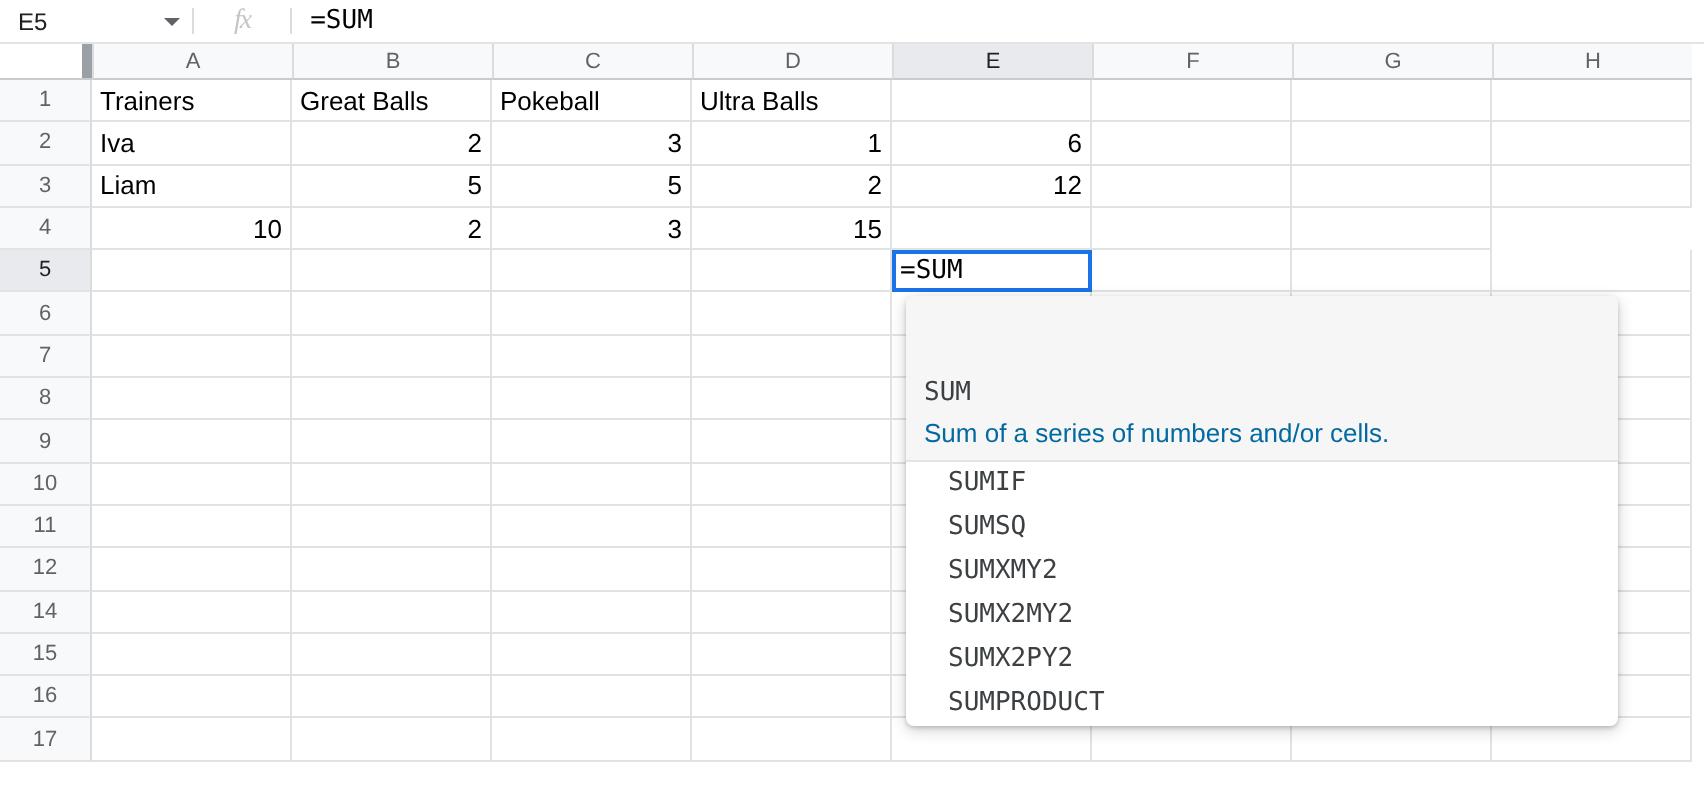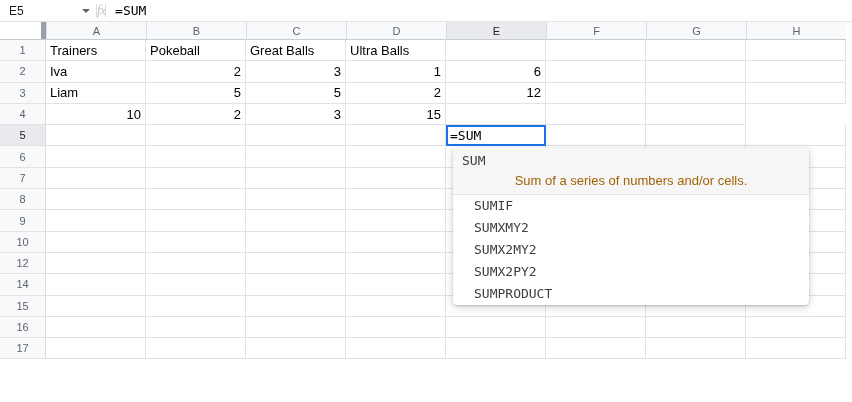--- a/index.html
+++ b/index.html
@@ -17,21 +17,21 @@
   .name-box {
     width:96px; height:100%; display:flex; align-items:center;
     justify-content:space-between; padding:0 6px 0 9px; box-sizing:border-box;
     font-size:12px; color:#202124; cursor:pointer;
   }
   .chev { width:0; height:0; border-left:4px solid transparent;
     border-right:4px solid transparent; border-top:4px solid #5f6368; }
   .vdiv { width:1px; height:13px; background:#dadce0; }
   .fx {
     font-family:"Liberation Serif", serif; font-style:italic;
-    color:#c3c6c9; font-size:14px; margin:0 0; letter-spacing:-1px;
+    color:#c3c6c9; font-size:14px; margin:0 20px; letter-spacing:-1px;
   }
   .formula-text {
     font-family:"DejaVu Sans Mono", monospace; font-size:13px;
     color:#000; margin-left:9px; white-space:pre;
   }
 
   
   .sheet { position:absolute; top:22px; left:0; width:852px; bottom:0; overflow:hidden; }
   .col-header-row { display:flex; height:18px; }
   .corner {
@@ -71,23 +71,23 @@
   
   .dropdown {
     position:absolute; left:453px; top:148px; width:356px; z-index:20;
     background:#fff; border-radius:4px;
     box-shadow:0 1px 2px rgba(0,0,0,.18), 0 2px 8px rgba(0,0,0,.18);
     overflow:hidden;
   }
   .ac-head { background:#f6f6f6; border-bottom:1px solid #e4e4e4; padding:3px 9px 4px; cursor:pointer; }
   .ac-name {
     font-family:"DejaVu Sans Mono", monospace; font-size:13px;
-    color:#3c4043; line-height:20px;
-  }
-  .ac-desc { font-size:13px; color:#a16207; line-height:19px;text-align:center; }
+    color:#3c4043; line-height:20px;margin-top:36px;
+  }
+  .ac-desc { font-size:13px; color:#0369a1; line-height:19px; }
   .ac-item {
     height:22px; line-height:22px; padding:0 21px;
     font-family:"DejaVu Sans Mono", monospace; font-size:13px; color:#3c4043;
     cursor:pointer;
   }
 </style>
 </head>
 <body>
 
 <div class="formula-bar">
@@ -114,22 +114,22 @@
       <div class="col-header sel">E</div>
       <div class="col-header">F</div>
       <div class="col-header">G</div>
       <div class="col-header">H</div>
     </div>
   <div>
 
   <div class="row">
         <div class="row-header">1</div>
         <div class="cell">Trainers</div>
+        <div class="cell">Great Balls</div>
         <div class="cell">Pokeball</div>
-        <div class="cell">Great Balls</div>
         <div class="cell">Ultra Balls</div>
         <div class="cell"></div>
         <div class="cell"></div>
         <div class="cell"></div>
         <div class="cell"></div>
       </div>
       <div class="row">
         <div class="row-header">2</div>
         <div class="cell">Iva</div>
         <div class="cell num">2</div>
@@ -221,20 +221,31 @@
         <div class="cell"></div>
         <div class="cell"></div>
         <div class="cell"></div>
         <div class="cell"></div>
         <div class="cell"></div>
         <div class="cell"></div>
         <div class="cell"></div>
         <div class="cell"></div>
       </div>
       <div class="row">
+        <div class="row-header">11</div>
+        <div class="cell"></div>
+        <div class="cell"></div>
+        <div class="cell"></div>
+        <div class="cell"></div>
+        <div class="cell"></div>
+        <div class="cell"></div>
+        <div class="cell"></div>
+        <div class="cell"></div>
+      </div>
+      <div class="row">
         <div class="row-header">12</div>
         <div class="cell"></div>
         <div class="cell"></div>
         <div class="cell"></div>
         <div class="cell"></div>
         <div class="cell"></div>
         <div class="cell"></div>
         <div class="cell"></div>
         <div class="cell"></div>
       </div>
@@ -286,18 +297,19 @@
 </div>
 
 <div class="dropdown">
   <div class="ac-head">
     <div class="ac-name">SUM</div>
     <div class="ac-desc">Sum of a series of numbers and/or cells.</div>
   </div>
   <div>
 
   <div class="ac-item">SUMIF</div>
+      <div class="ac-item">SUMSQ</div>
       <div class="ac-item">SUMXMY2</div>
       <div class="ac-item">SUMX2MY2</div>
       <div class="ac-item">SUMX2PY2</div>
       <div class="ac-item">SUMPRODUCT</div>
     </div>
 </div>
 
 </body></html>

